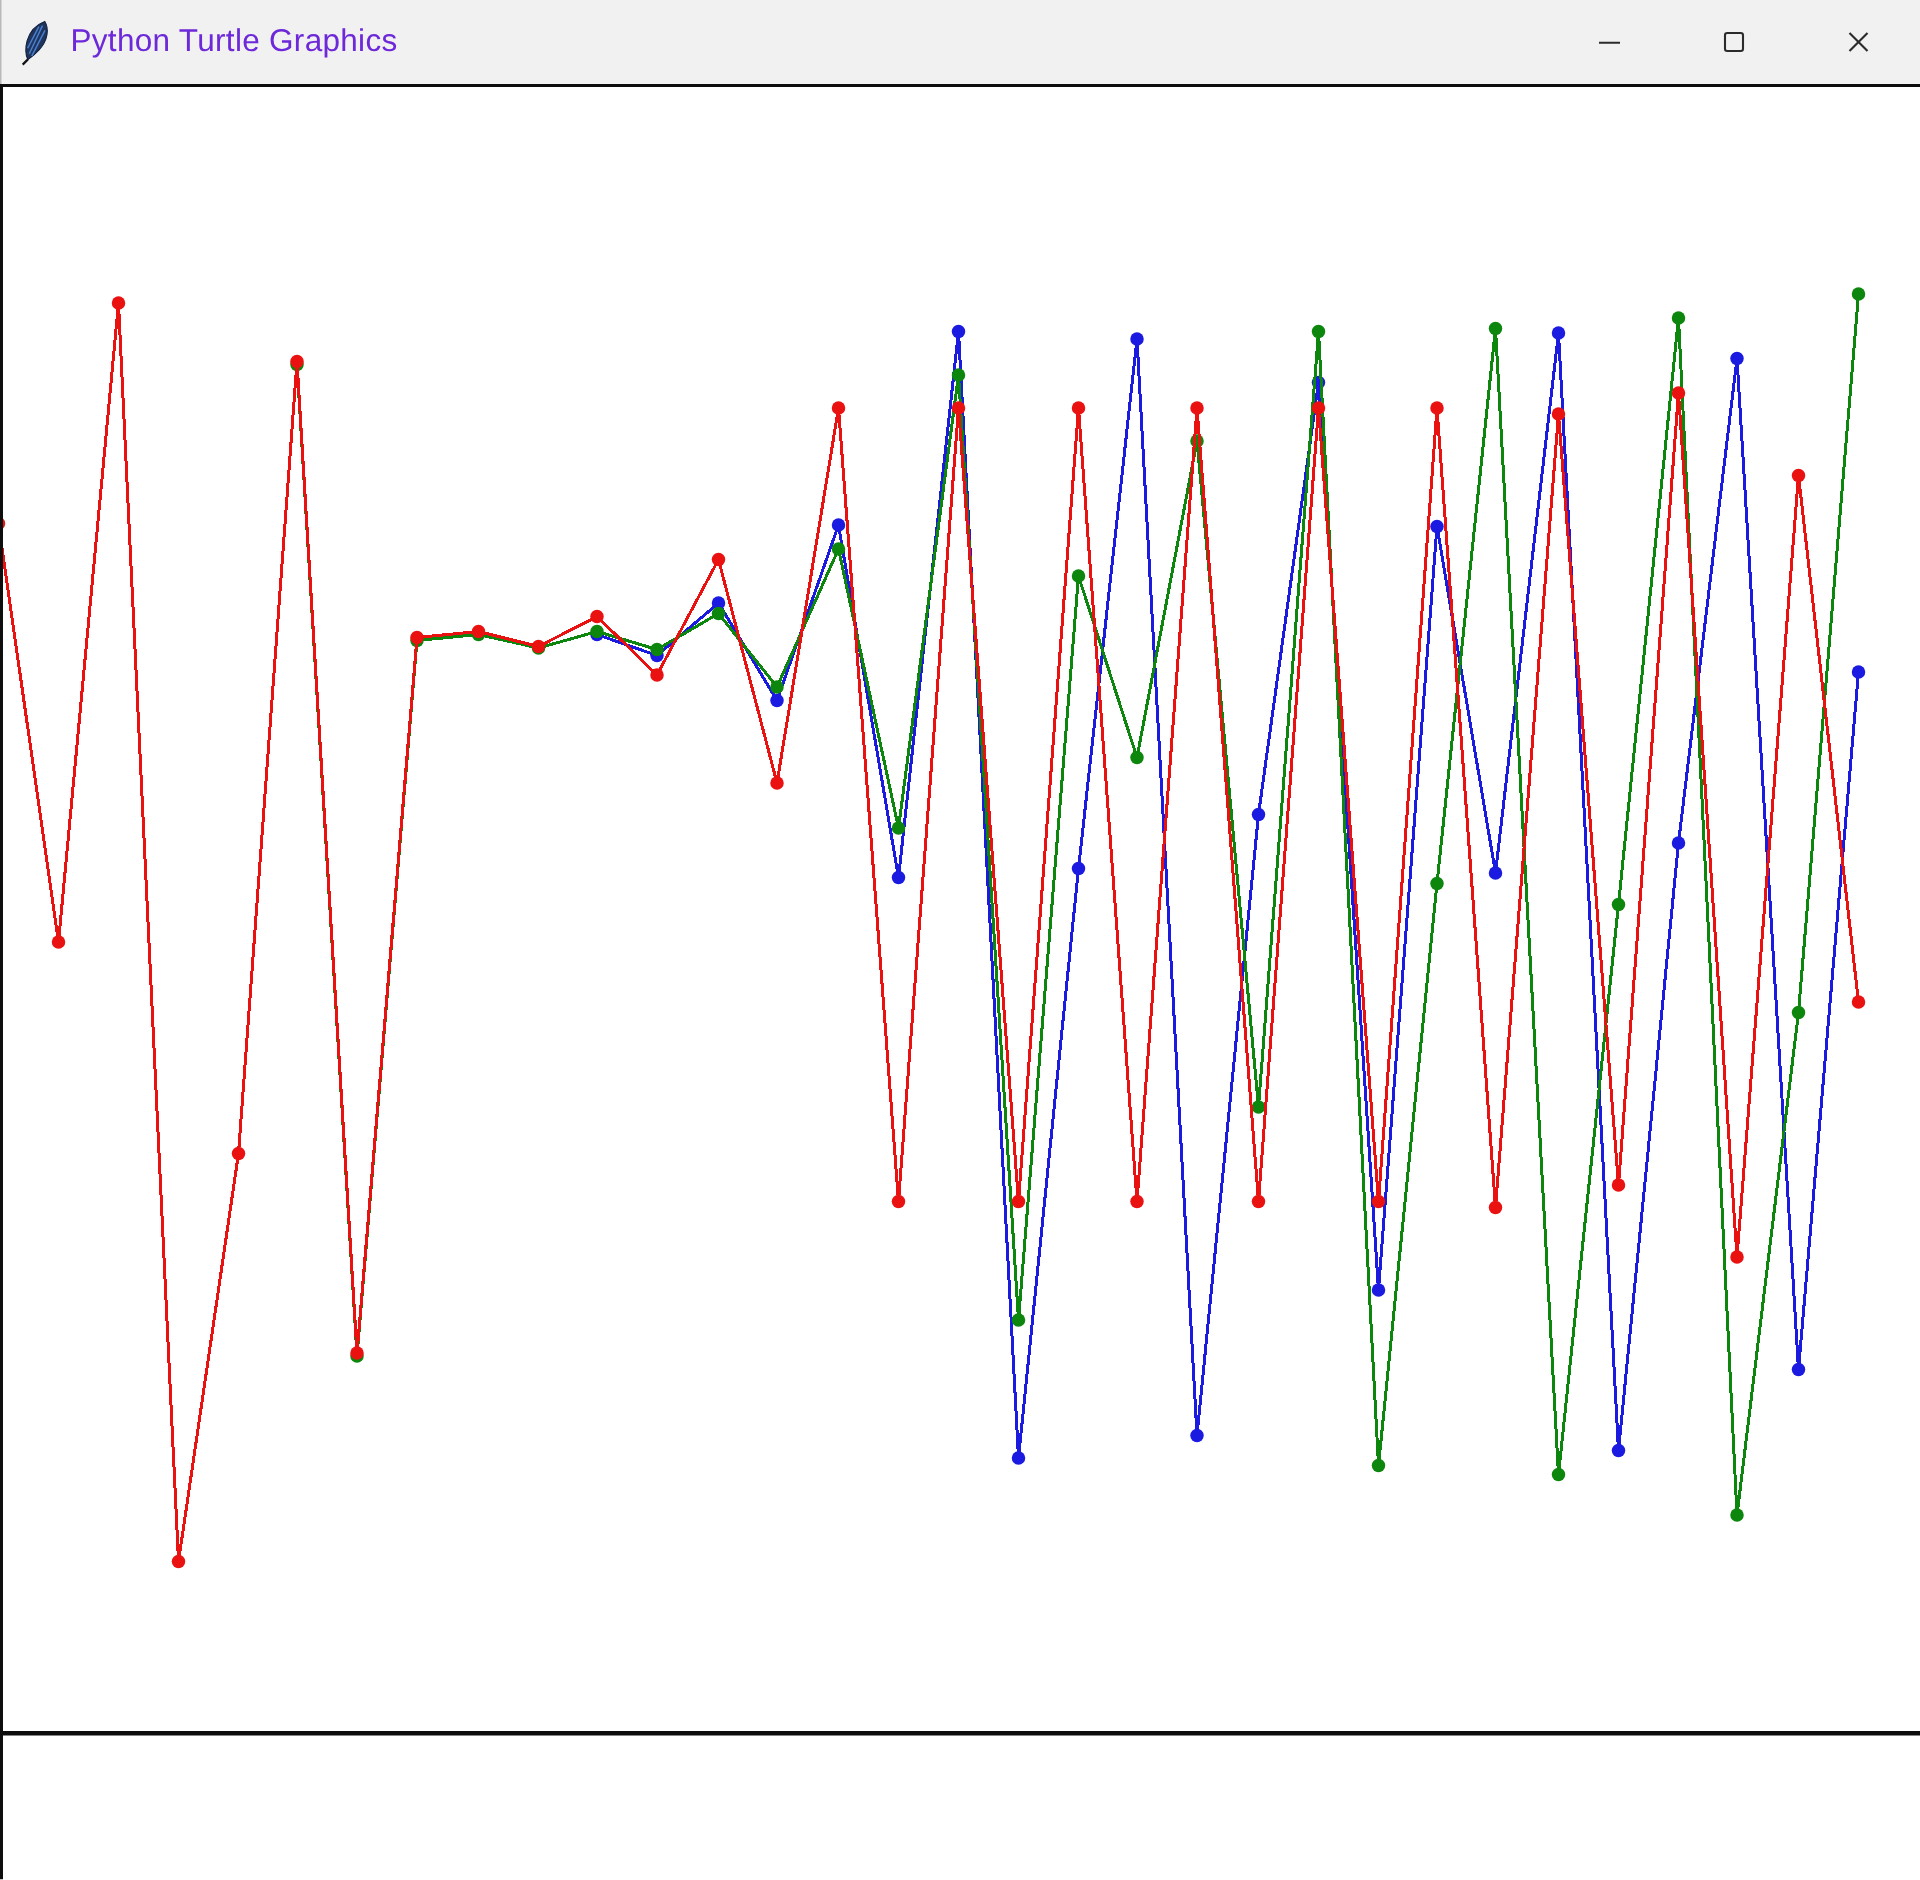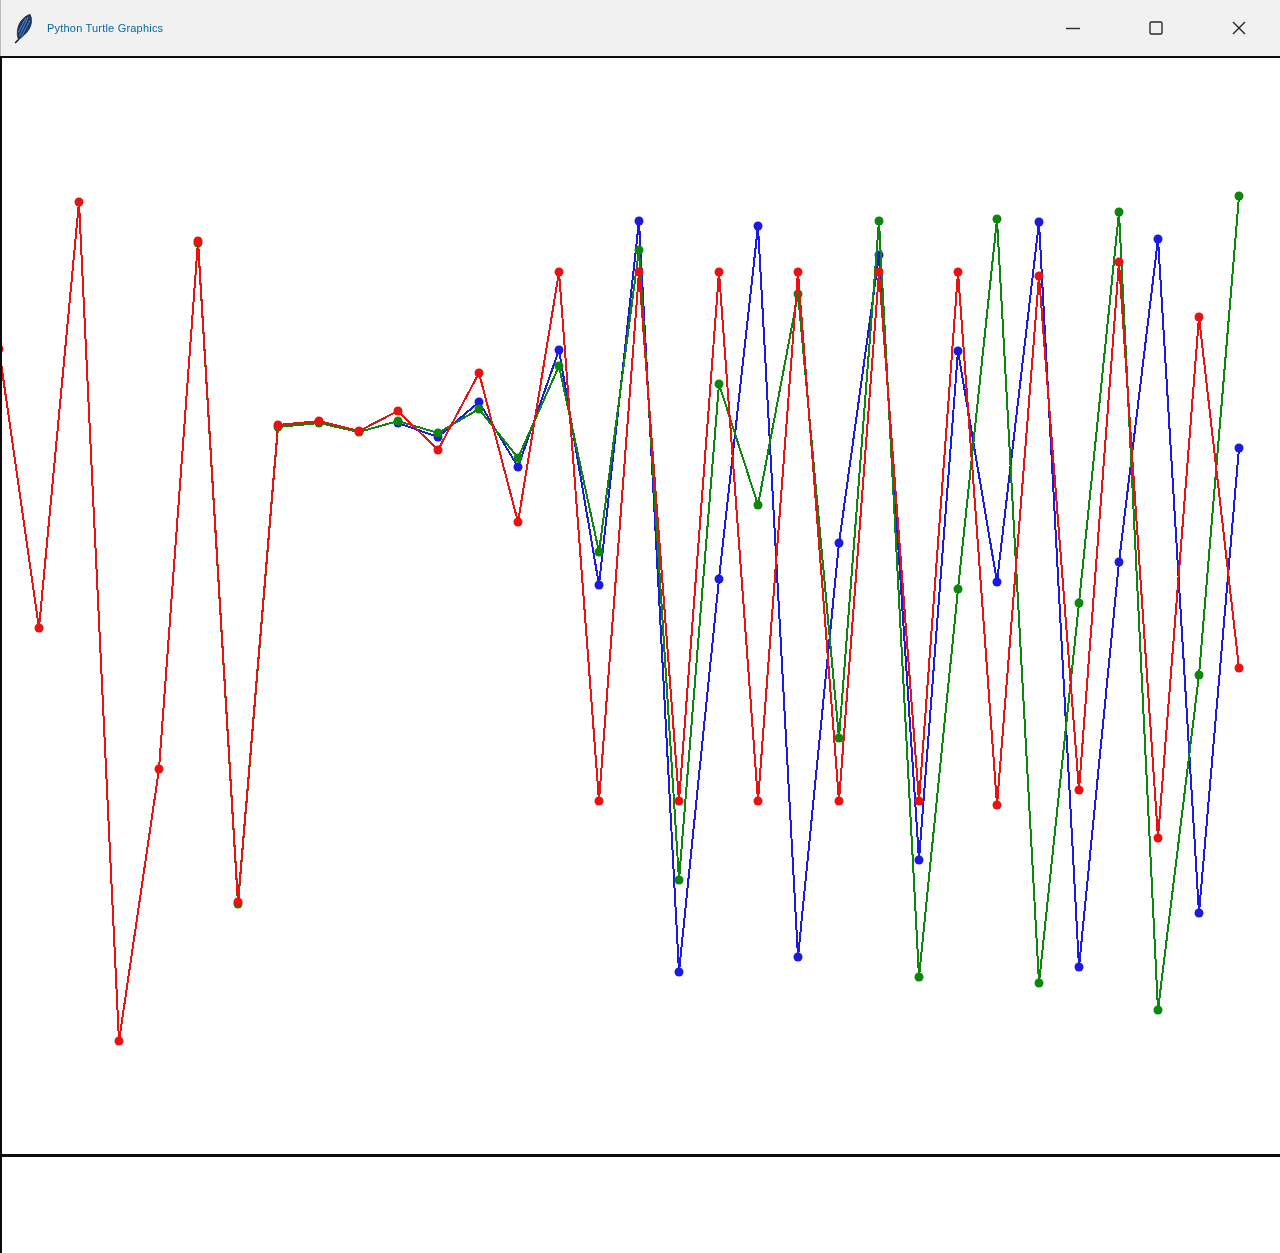--- a/index.html
+++ b/index.html
@@ -18,22 +18,22 @@
     box-sizing:border-box;
     border-left:1px solid #b9b9b9;
   }
   .app-icon{
     width:22px;height:31px;
     margin-left:11px;
     flex:0 0 auto;
   }
   .title-text{
     margin-left:13px;
-    font-size:11px;
-    color:#0369a1;
+    font-size:21px;
+    color:#6d28d9;
     letter-spacing:0.2px;
     white-space:nowrap;
   }
   .controls{
     margin-left:auto;
     height:100%;
     display:flex;
   }
   .ctrl-btn{
     width:83px;

